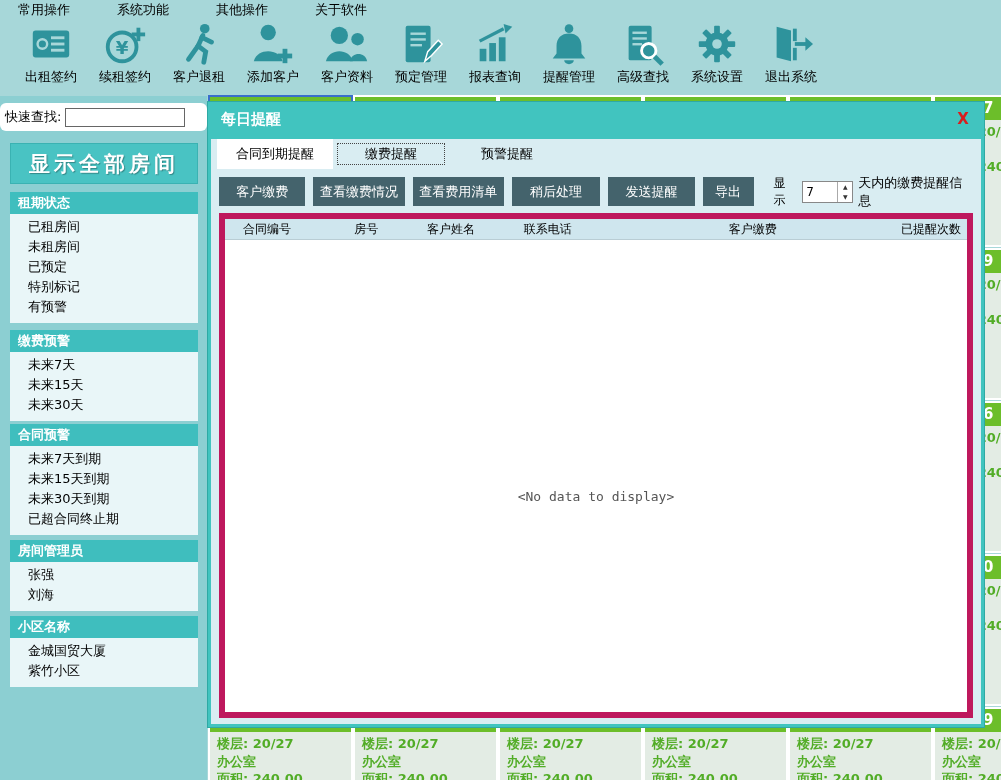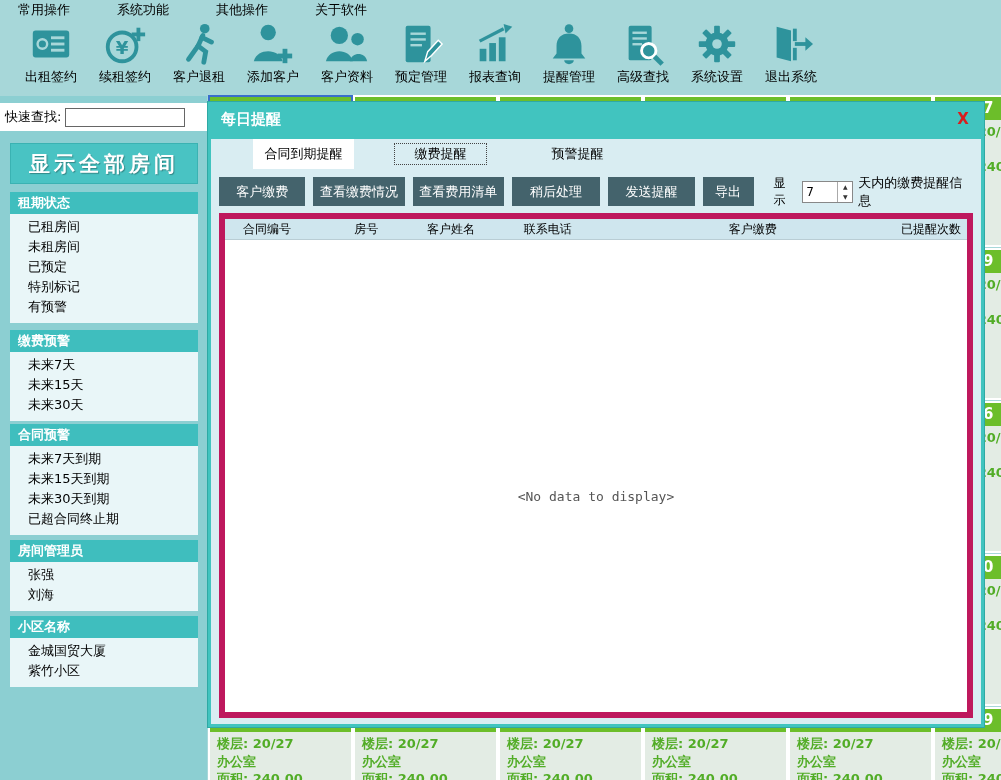--- a/index.html
+++ b/index.html
@@ -26,21 +26,21 @@
   .card.selected { box-shadow:0 0 0 2px #3a6ecc; }
   .card-h { height:23px; background:#6cbe2a; color:#fff; font-weight:bold;
             font-size:15px; line-height:23px; padding-left:48px; }
   .card-b { padding:3px 0 0 7px; color:#52ad27; font-weight:bold; font-size:13px; }
   .card-b div { height:17.5px; line-height:17.5px; white-space:nowrap; }
 
   
   .sidebar { position:absolute; left:0; top:96px; width:207px; bottom:0;
              background:#8ccfd2; z-index:3; }
   .quickfind { position:absolute; top:7px; left:0; width:100%; height:28px;
-               background:#ffffff; display:flex; align-items:center; padding-left:5px; }
+               background:#ffffff; display:flex; align-items:center; padding-left:5px;border-radius:6px; }
   .quickfind input { width:120px; height:19px; margin-left:4px; border:1px solid #666;
                      font-size:12px; padding:0 3px; font-family:inherit; }
   .showall { position:absolute; top:47px; left:10px; width:188px; height:41px;
              background:#49c3c3; border:1px solid #3ab2b2; color:#fff;
              font-size:21px; font-weight:bold; letter-spacing:4px;
              display:flex; align-items:center; justify-content:center;
              text-shadow:1px 1px 1px rgba(0,0,0,0.3); cursor:pointer; font-family:inherit; }
   .sec { position:absolute; left:10px; width:188px; }
   .sec-h { height:22px; background:#3fbebe; color:#fff; font-weight:bold;
            font-size:13px; line-height:22px; padding-left:8px; }
@@ -50,21 +50,21 @@
   
   .dialog { position:absolute; left:207px; top:101px; width:778px; height:627px;
             background:#41c4bf; z-index:5; border:1px solid #2fa9a4; }
   .dlg-title { height:34px; line-height:34px; color:#fff; font-weight:bold;
                font-size:15px; padding-left:13px; }
   .dlg-close { position:absolute; top:8px; right:12px; color:#d81e1e; font-weight:bold;
                font-size:15px; cursor:pointer; width:18px; text-align:center; }
   .dlg-content { position:absolute; left:3px; right:3px; top:37px; bottom:3px;
                  background:#d9edf2; }
   .tabs { height:30px; display:flex; padding-left:6px; }
-  .tab { width:101px; text-align:center; line-height:30px; font-size:13px; cursor:pointer;margin-left:36px; }
+  .tab { width:116px; text-align:center; line-height:30px; font-size:13px; cursor:pointer; }
   .tab-white { background:#ffffff; }
   .tab-focused { outline:1px dotted #444; outline-offset:-5px; }
   .btnrow { position:absolute; top:38px; left:8px; right:8px; height:29px;
             display:flex; align-items:center; }
   .dbtn { height:29px; background:#44636c; color:#fff; border:none; font-size:13px;
           margin-right:8px; cursor:pointer; font-family:Liberation Mono, monospace; }
   .dbtn:nth-child(1){width:88px}.dbtn:nth-child(2){width:93px}.dbtn:nth-child(3){width:93px}
   .dbtn:nth-child(4){width:90px}.dbtn:nth-child(5){width:88px}.dbtn:nth-child(6){width:52px}
   .days-label { margin:0 5px 0 12px; font-size:12px; }
   .spin { width:52px; height:22px; background:#fff; border:1px solid #888; display:flex; }

